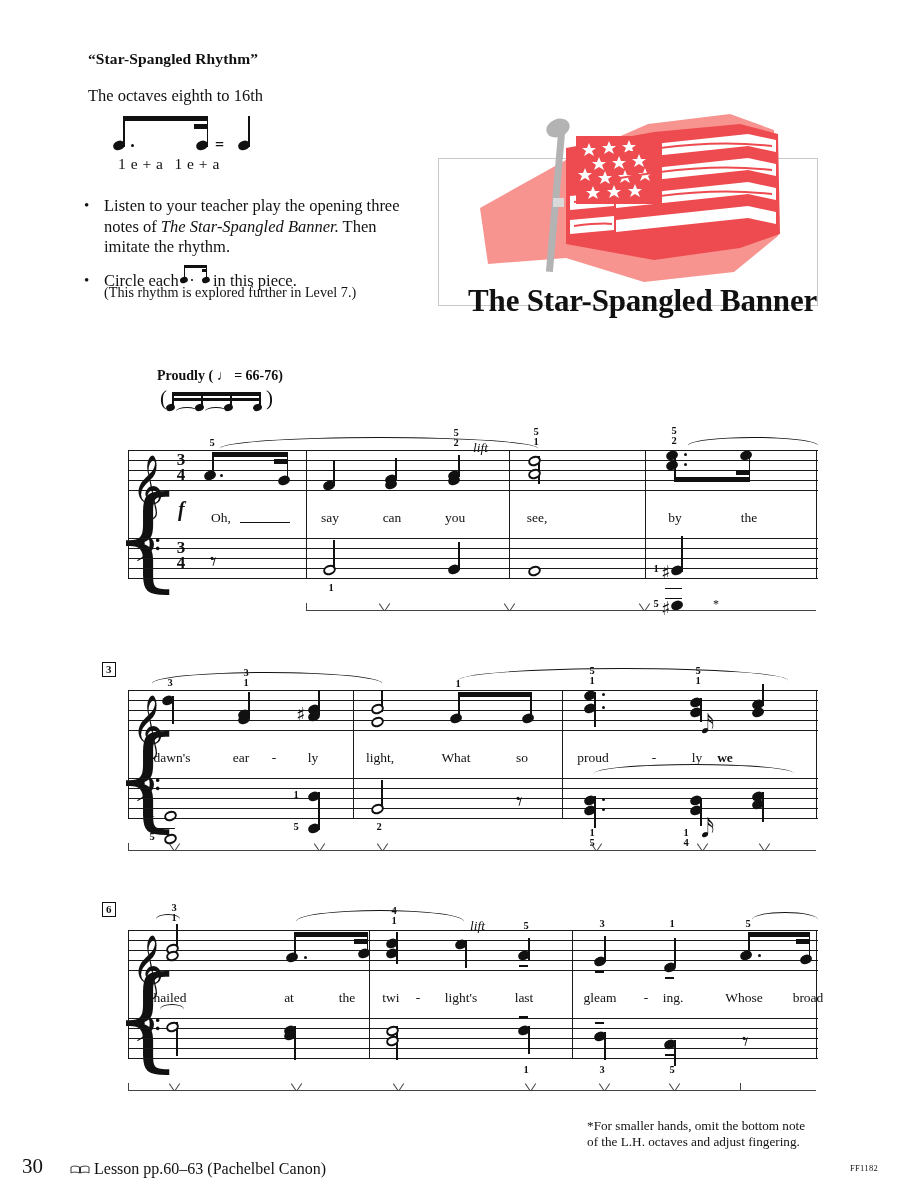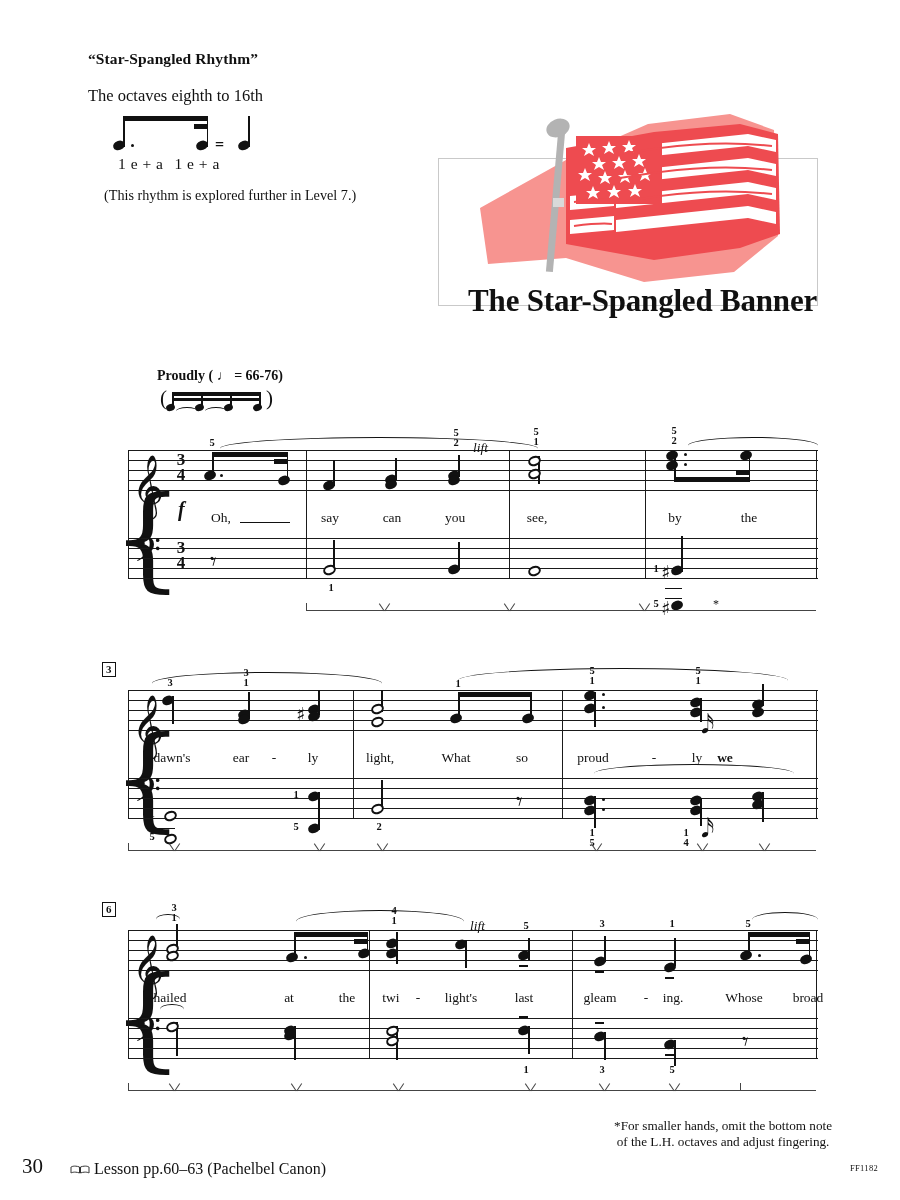--- a/index.html
+++ b/index.html
@@ -75,21 +75,21 @@
 
   
   .pedline{position:absolute;height:1.1px;background:#444;}
   .pedtick{position:absolute;width:1.1px;height:7px;background:#444;}
   .pedv{position:absolute;width:13px;height:8px;}
   .pedv:before,.pedv:after{content:"";position:absolute;width:1.1px;height:9.4px;background:#444;top:-1px;}
   .pedv:before{left:6px;transform:rotate(34deg);transform-origin:bottom;}
   .pedv:after{left:6px;transform:rotate(-34deg);transform-origin:bottom;}
 
   
-  #footnote{right:68px;top:1118px;text-align:center;font-size:13.2px;line-height:16px;}
+  #footnote{right:95px;top:1118px;text-align:left;font-size:13.2px;line-height:16px;}
   #pagenum{left:22px;top:1154px;font-size:21px;}
   #lessonref{left:70px;top:1160px;font-size:16px;}
   #book-icon{display:inline-block;vertical-align:-1px;margin-right:4px;}
   #catnum{right:22px;top:1163px;font-size:8.5px;letter-spacing:.3px;}
 </style>
 </head>
 <body>
 
 <div class="pg">
 
@@ -108,20 +108,34 @@
     <div class="abs" style="left:105px;top:24px;font-size:16px;font-weight:bold;">=</div>
     <div class="stem" style="left:138px;top:4px;height:31px;"></div>
     <div class="nh" style="left:128px;top:29px;"></div>
   </div>
 
   <div class="abs" id="counts">
     <span>1  e  +  a</span><span class="count-sp"></span><span>1  e  +  a</span>
   </div>
 
   <div class="abs bullets">
+    <div class="bullet">
+      <span>Listen to your teacher play the opening three notes of </span><span class="it">The Star-Spangled Banner.</span><span> Then imitate the rhythm.</span>
+    </div>
+    <div class="bullet" style="margin-bottom:2px;">
+      <span>Circle each </span><span class="abs" style="position:relative;display:inline-block;width:26px;height:14px;vertical-align:-1px;">
+          <span class="beam" style="left:1px;top:-8px;width:23px;height:3.4px;"></span>
+          <span class="stem" style="left:1px;top:-8px;height:15px;"></span>
+          <span class="nh" style="left:-3px;top:4px;width:8px;height:6.4px;"></span>
+          <span class="dot" style="left:8px;top:6px;width:2.4px;height:2.4px;"></span>
+          <span class="beam short" style="left:19px;top:-3.5px;width:5px;height:3.2px;"></span>
+          <span class="stem" style="left:23px;top:-8px;height:15px;"></span>
+          <span class="nh" style="left:19px;top:4px;width:8px;height:6.4px;"></span>
+      </span><span> in this piece.</span>
+    </div>
     <div class="note-small">(This rhythm is explored further in Level 7.)</div>
   </div>
 
   <div class="abs" id="art-frame"></div>
   <svg class="abs" id="flag-art" viewBox="0 0 360 200">
 
     <path d="M32,112 L118,64 L200,28 L282,18 L326,34 L330,140 L286,176 L196,186 L118,162 L40,168 Z" fill="#f79490"></path>
 
     <path d="M118,52 L206,36 L292,28 L330,38 L332,138 L292,152 L206,164 L118,148 Z" fill="#ee4b50"></path>
 

